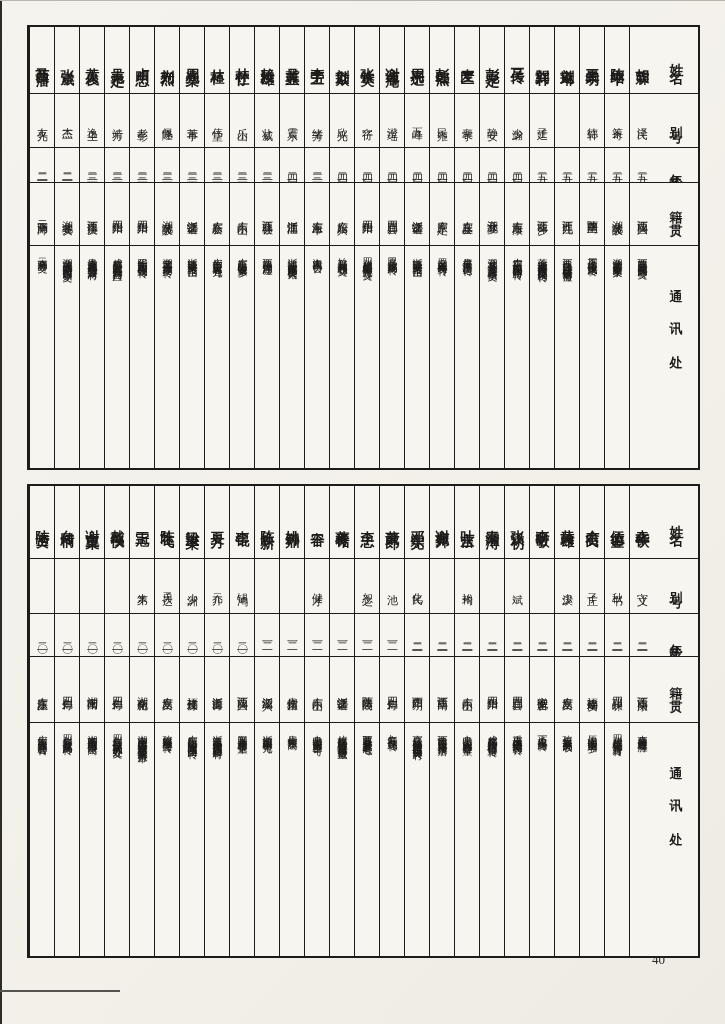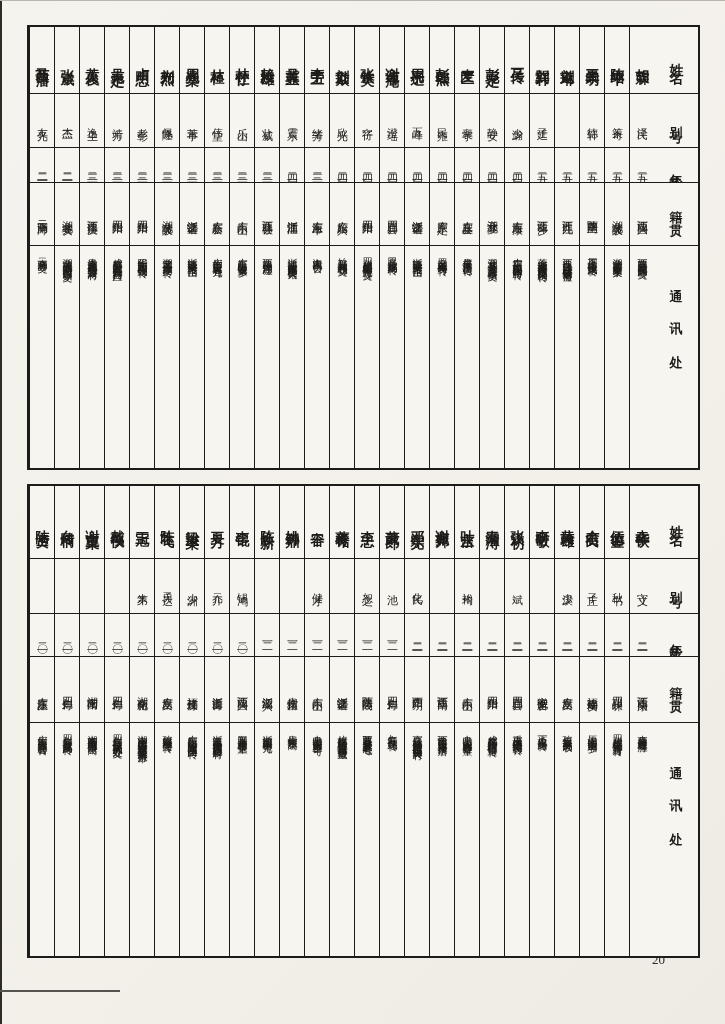--- a/index.html
+++ b/index.html
@@ -957,14 +957,14 @@
         </div>
         <div class="cell native" style="height: 66px;">
           <span class="vtext">广东廉江</span>
         </div>
         <div class="cell address">
           <span class="vtext">广州市旧仓巷廉江公会转</span>
         </div>
       </div>
     </div>
 
-  <div class="page-number">20</div>
+  <div class="page-number">40</div>
 </div>
 
 </body></html>

